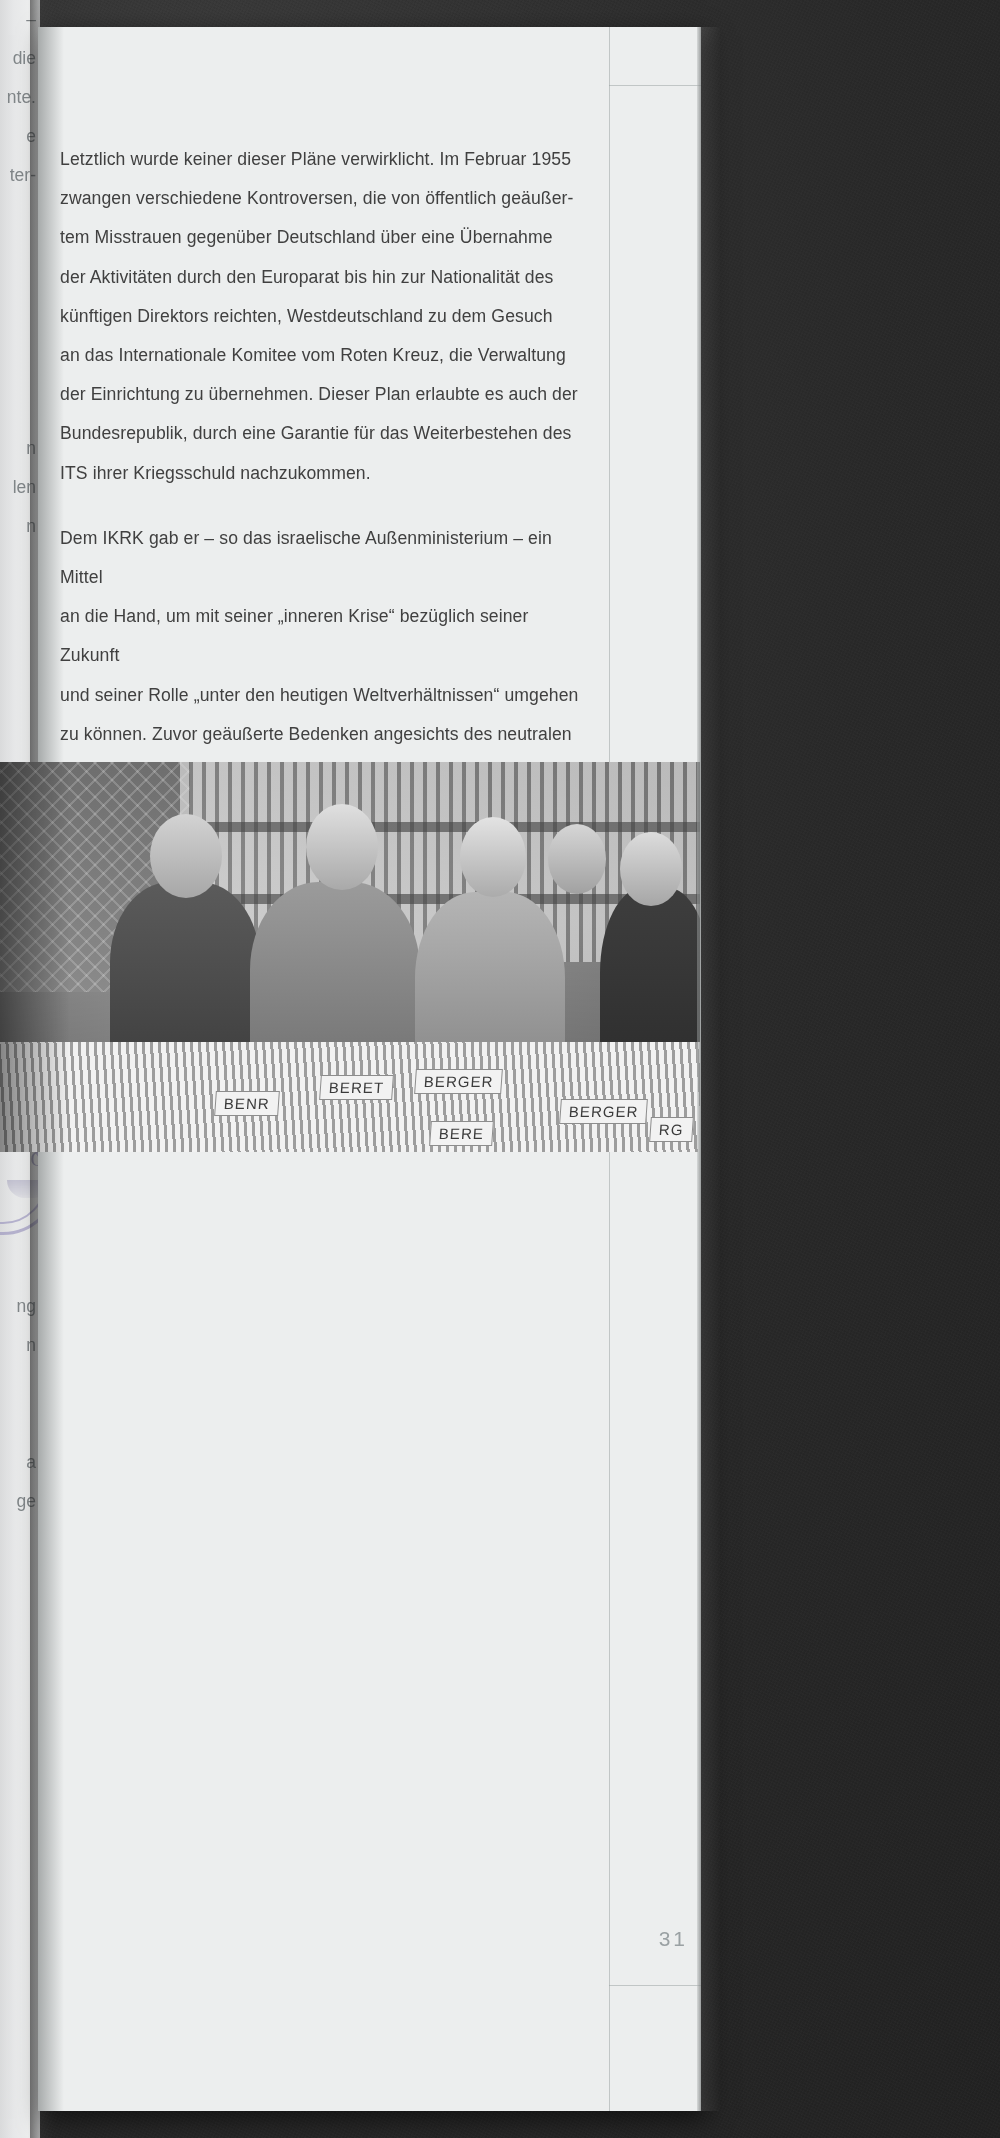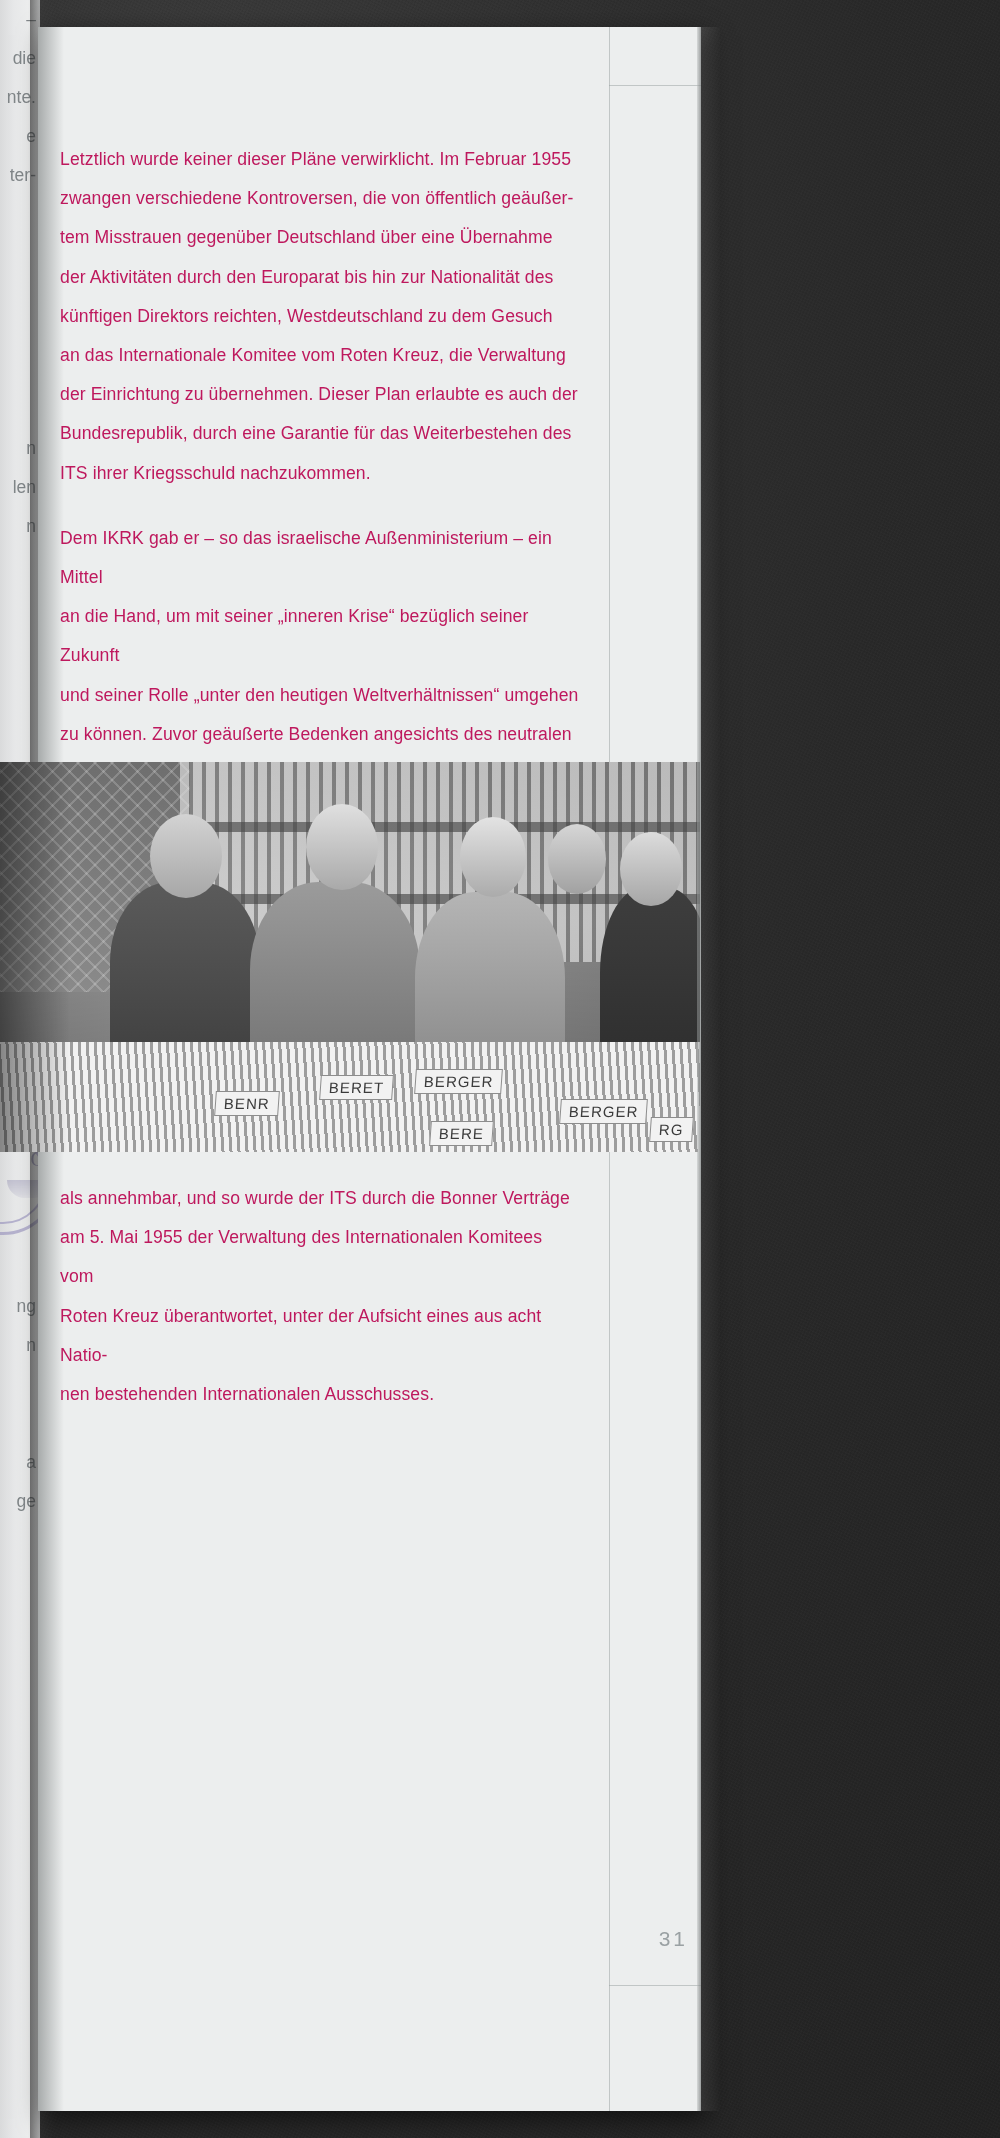--- a/index.html
+++ b/index.html
@@ -153,21 +153,21 @@
     width: 92px;
     height: 1px;
     background: rgba(150,158,158,0.5);
   }
 
   
   .body-text {
     position: absolute;
     left: 22px;
     width: 520px;
-    color: #be185d;
+    color: #404040;
     font-size: 17.6px;
     line-height: 39.2px;
     letter-spacing: 0.1px;
   }
   .para { margin: 0 0 26px 0; white-space: pre-line; }
   .para:last-child { margin-bottom: 0; }
   .text-top { top: 113px; }
   .text-bottom { top: 1152px; }
 
   sup { font-size: 11px; vertical-align: super; line-height: 0; }
@@ -413,23 +413,19 @@
         <div class="label l4">BERE</div>
         <div class="label l5">BERGER</div>
         <div class="label l6">RG</div>
       </div>
 
       <div class="photo-fade-left"></div>
     </div>
   </div>
 
   <div class="body-text text-bottom">
-    <p class="para">als annehmbar, und so wurde der ITS durch die Bonner Verträge
-am 5. Mai 1955 der Verwaltung des Internationalen Komitees vom
-Roten Kreuz überantwortet, unter der Aufsicht eines aus acht Natio-
-nen bestehenden Internationalen Ausschusses.</p>
   </div>
 
   <div class="page-number">31</div>
   <div class="page-edge-right"></div>
 </div>
 
 <div class="right-curl"></div>
 
 </body></html>

